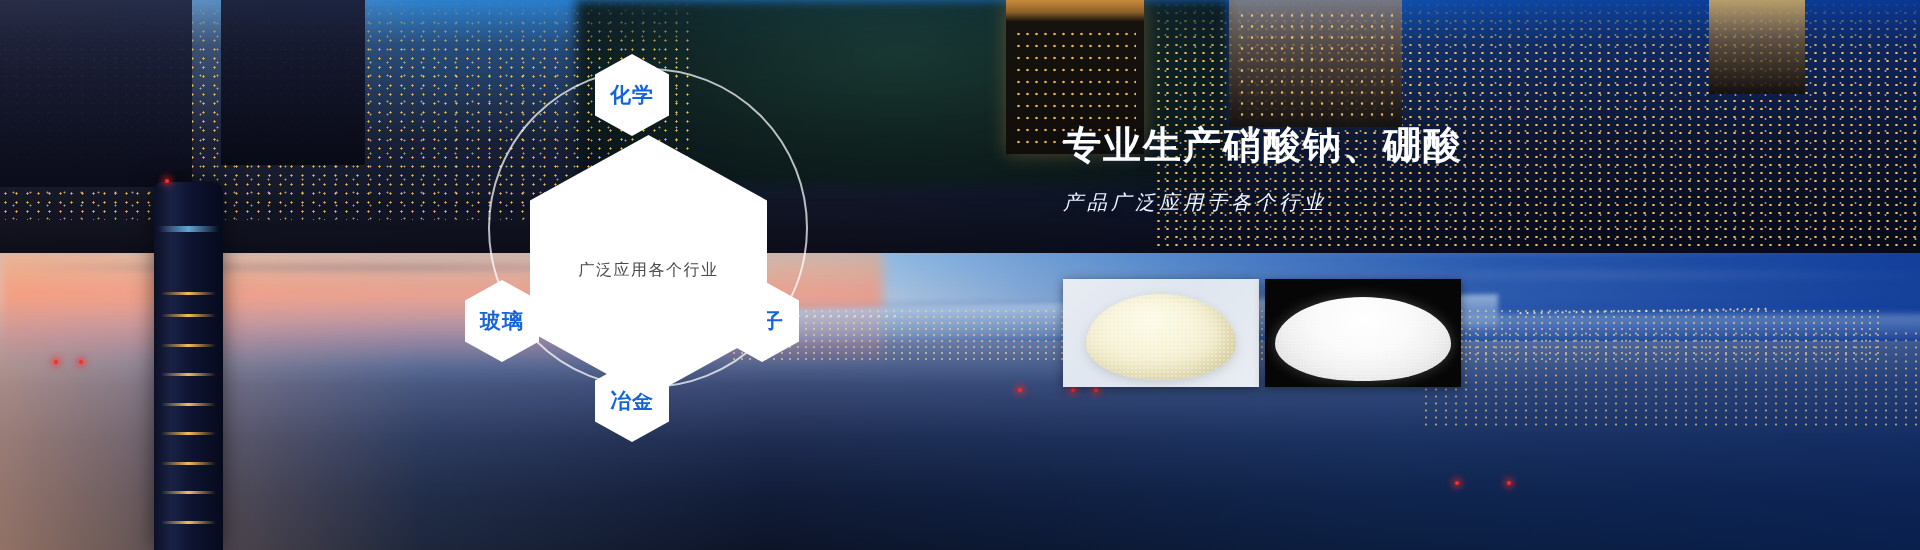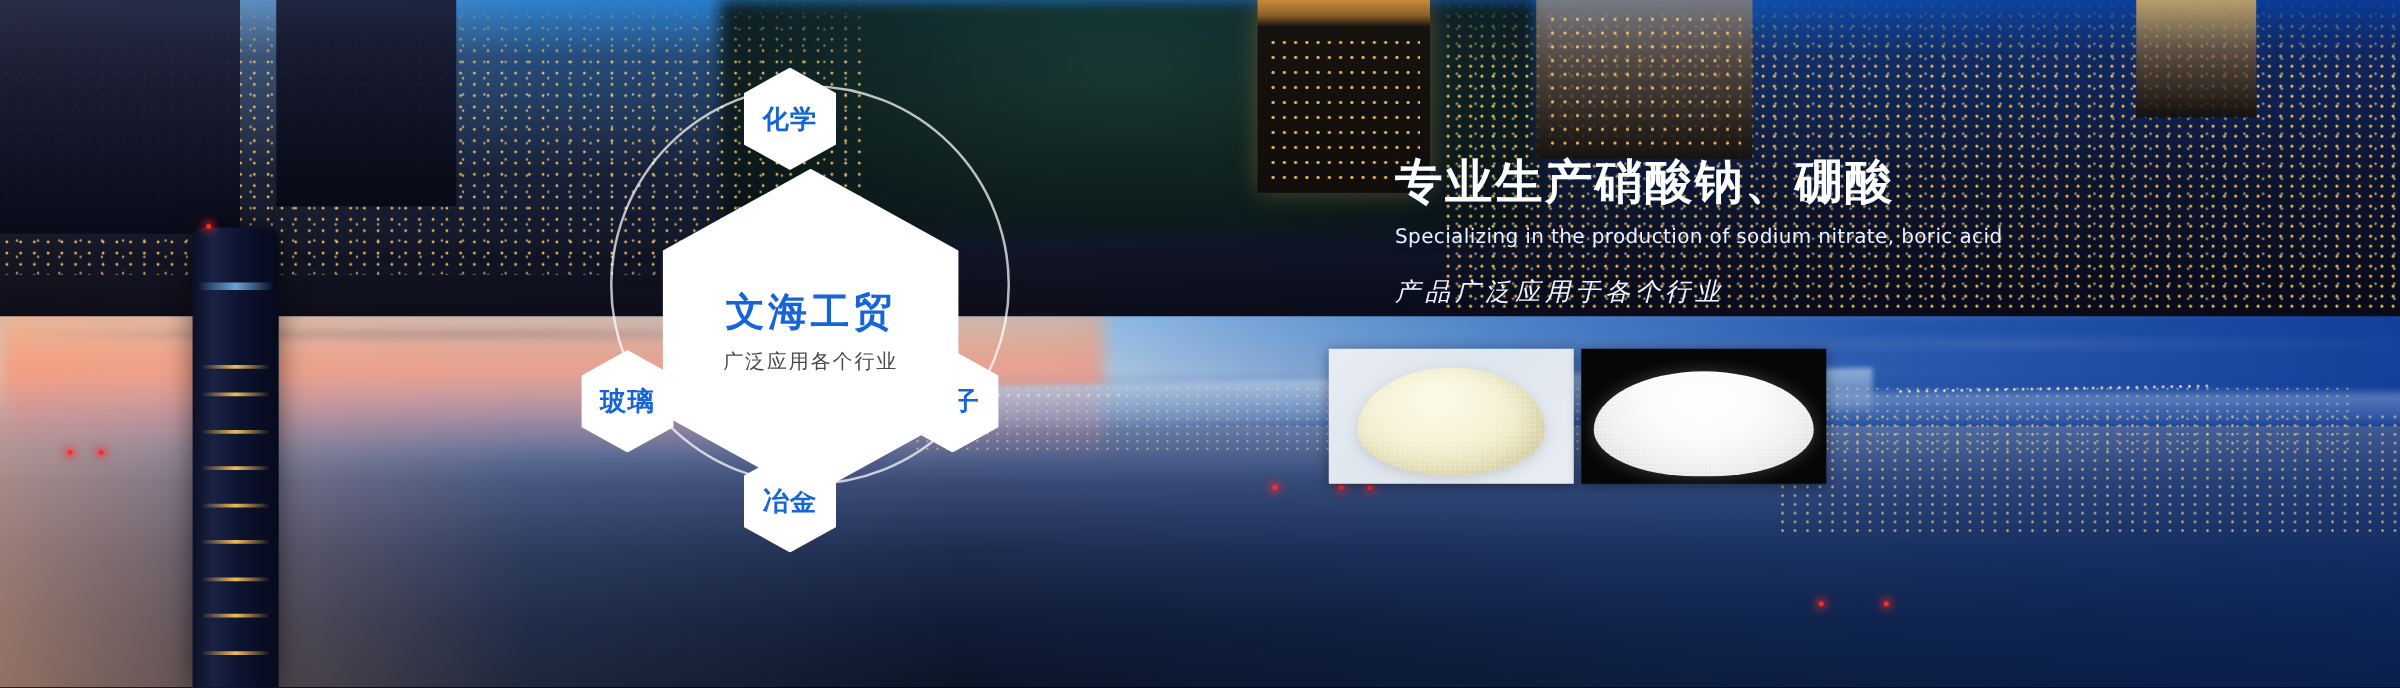--- a/index.html
+++ b/index.html
@@ -261,21 +261,21 @@
   .hex-center .tag {
     color: #4a4a4a;
     font-size: 16px;
     letter-spacing: 1.5px;
     margin-top: 9px;
   }
 
   
   .right {
     position: absolute;
-    left: 1116px; top: 125px;
+    left: 1063px; top: 125px;
     width: 790px;
   }
   .headline {
     color: #ffffff;
     font-size: 38px;
     font-weight: bold;
     letter-spacing: 2px;
     line-height: 1.1;
     text-shadow: 0 2px 8px rgba(0,30,80,.45);
     white-space: nowrap;
@@ -425,28 +425,26 @@
     <div class="hex hex-sm" style="left:25px;  top:250px;">
       <span>玻璃</span>
     </div>
 
     <div class="hex hex-sm" style="left:155px; top:330px;">
       <span>冶金</span>
     </div>
 
 
     <div class="hex-center">
-      <div class="brand">文海工贸</div>
       <div class="tag">广泛应用各个行业</div>
     </div>
   </div>
 
   <div class="right">
     <div class="headline">专业生产硝酸钠、硼酸</div>
-    <div class="subhead-en">Specializing in the production of sodium nitrate, boric acid</div>
     <div class="subhead-cn">产品广泛应用于各个行业</div>
   </div>
 
   <div class="photos">
     <div class="photo p1">
       <div class="pile">
         <div class="grain"></div>
       </div>
     </div>
     <div class="photo p2">

